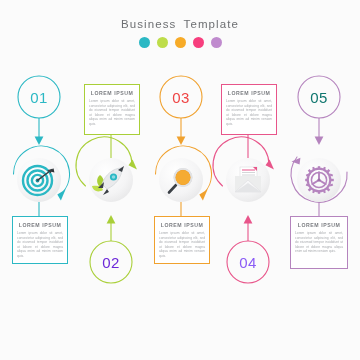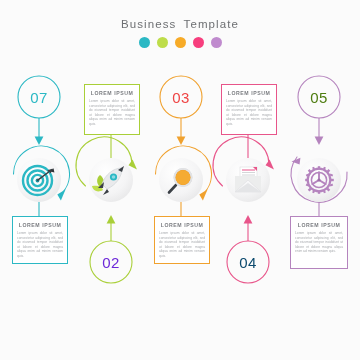--- a/index.html
+++ b/index.html
@@ -272,25 +272,25 @@
           <line x1="319" y1="180" x2="325.7" y2="184.1"></line>
         </g>
         <circle cx="319" cy="180" r="1.6" fill="#9e6fa9"></circle>
       </g>
 
       <line x1="319" y1="202" x2="319" y2="216" stroke="#b584be" stroke-width="1.1"></line>
     </g>
 
   </svg>
 
-  <div class="num-label" style="left: 17px; top: 89px; color: rgb(43, 184, 196);">07</div>
+  <div class="num-label" style="left: 17px; top: 89px; color: rgb(43, 184, 196);">01</div>
   <div class="num-label" style="left: 89px; top: 254px; color: #6d28d9;">02</div>
   <div class="num-label" style="left: 159px; top: 89px; color: #ef4444;">03</div>
-  <div class="num-label" style="left: 226px; top: 254px; color: #0c4a6e;">04</div>
-  <div class="num-label" style="left: 297px; top: 89px; color: #4d7c0f;">05</div>
+  <div class="num-label" style="left: 226px; top: 254px; color: #8b5cf6;">04</div>
+  <div class="num-label" style="left: 297px; top: 89px; color: #0f766e;">05</div>
 
   <div class="txtbox" style="left: 12px; top: 216px; width: 56px; height: 48px; border-color: rgb(43, 184, 196);">
     <div class="bx-title">LOREM IPSUM</div>
     <div class="bx-body">Lorem ipsum dolor sit amet, consectetur adipiscing elit, sed do eiusmod tempor incididunt ut labore et dolore magna aliqua enim ad minim veniam quis.</div>
   </div>
 
   <div class="txtbox" style="left: 84px; top: 84px; width: 56px; height: 51px; border-color: rgb(169, 207, 56);">
     <div class="bx-title">LOREM IPSUM</div>
     <div class="bx-body">Lorem ipsum dolor sit amet, consectetur adipiscing elit, sed do eiusmod tempor incididunt ut labore et dolore magna aliqua enim ad minim veniam quis.</div>
   </div>

